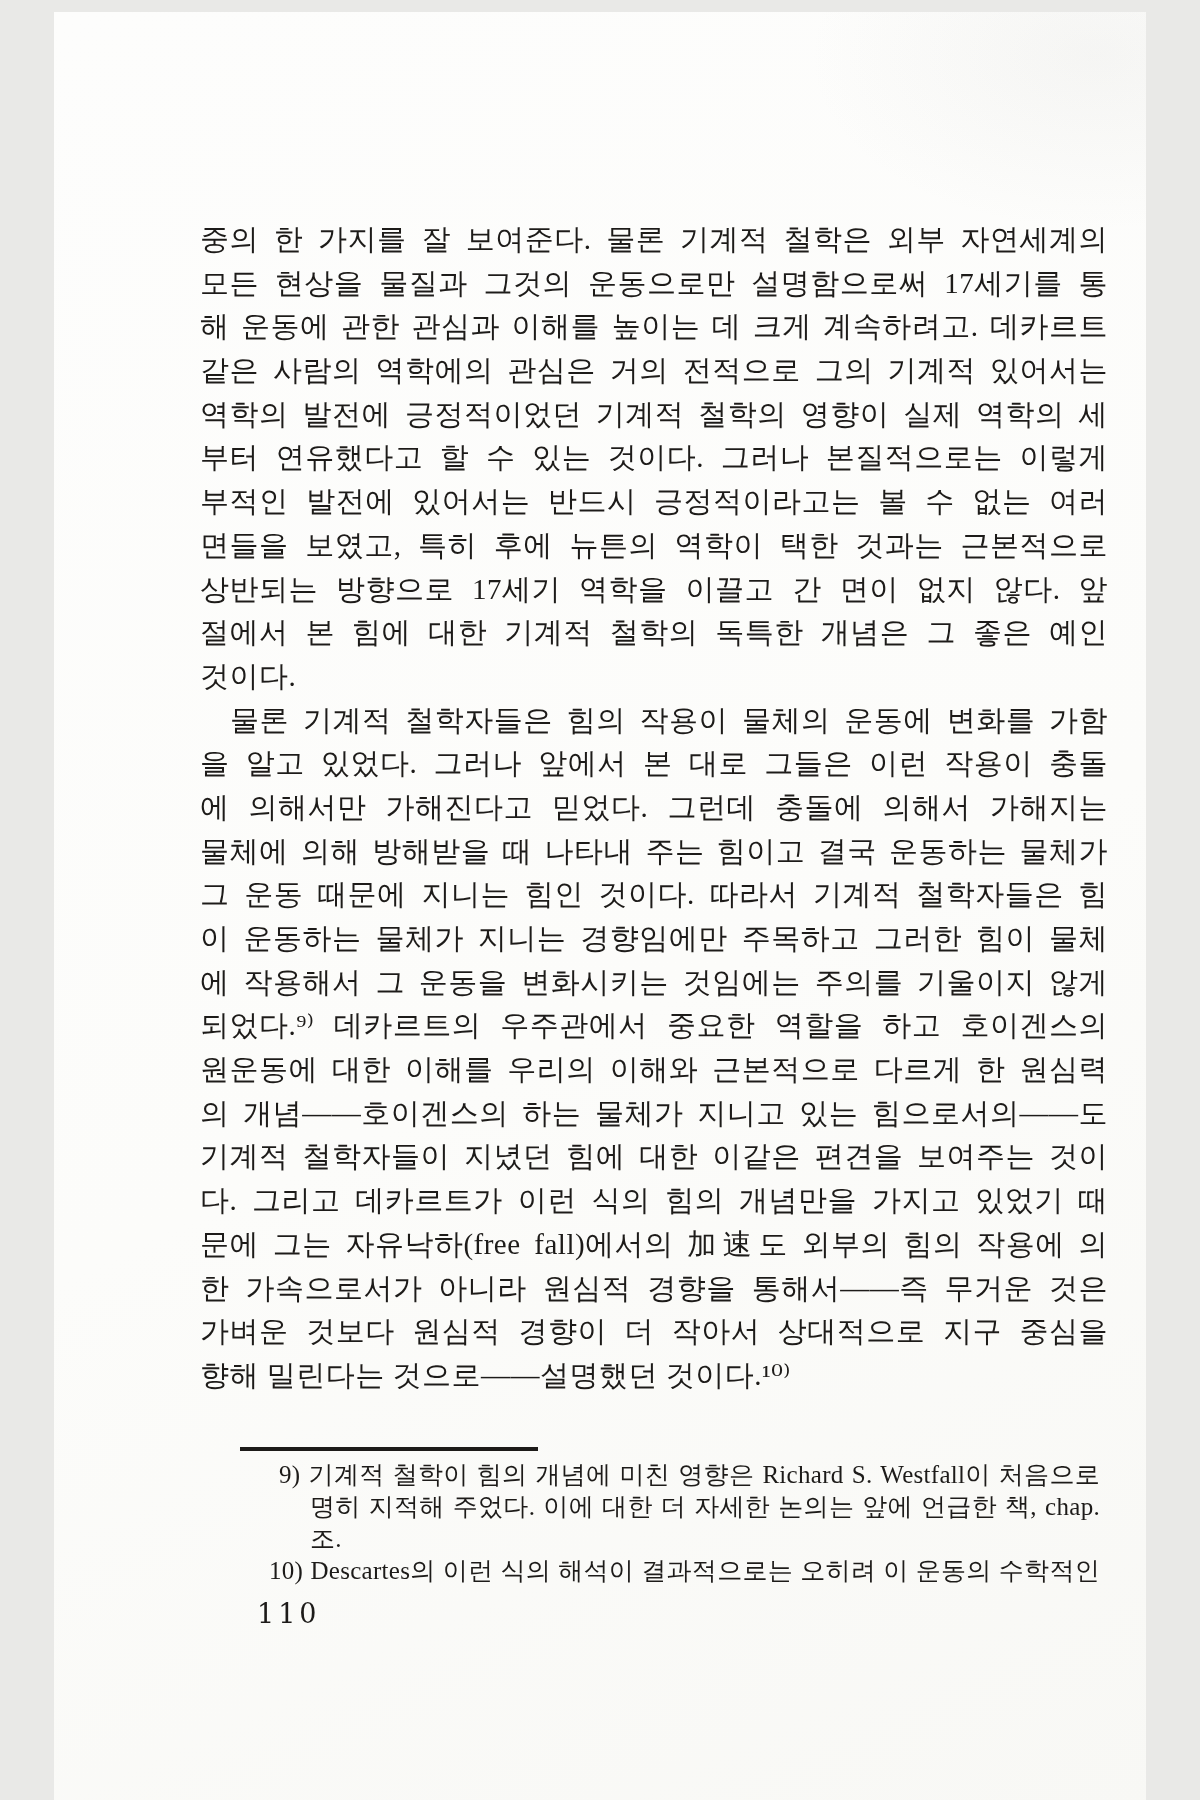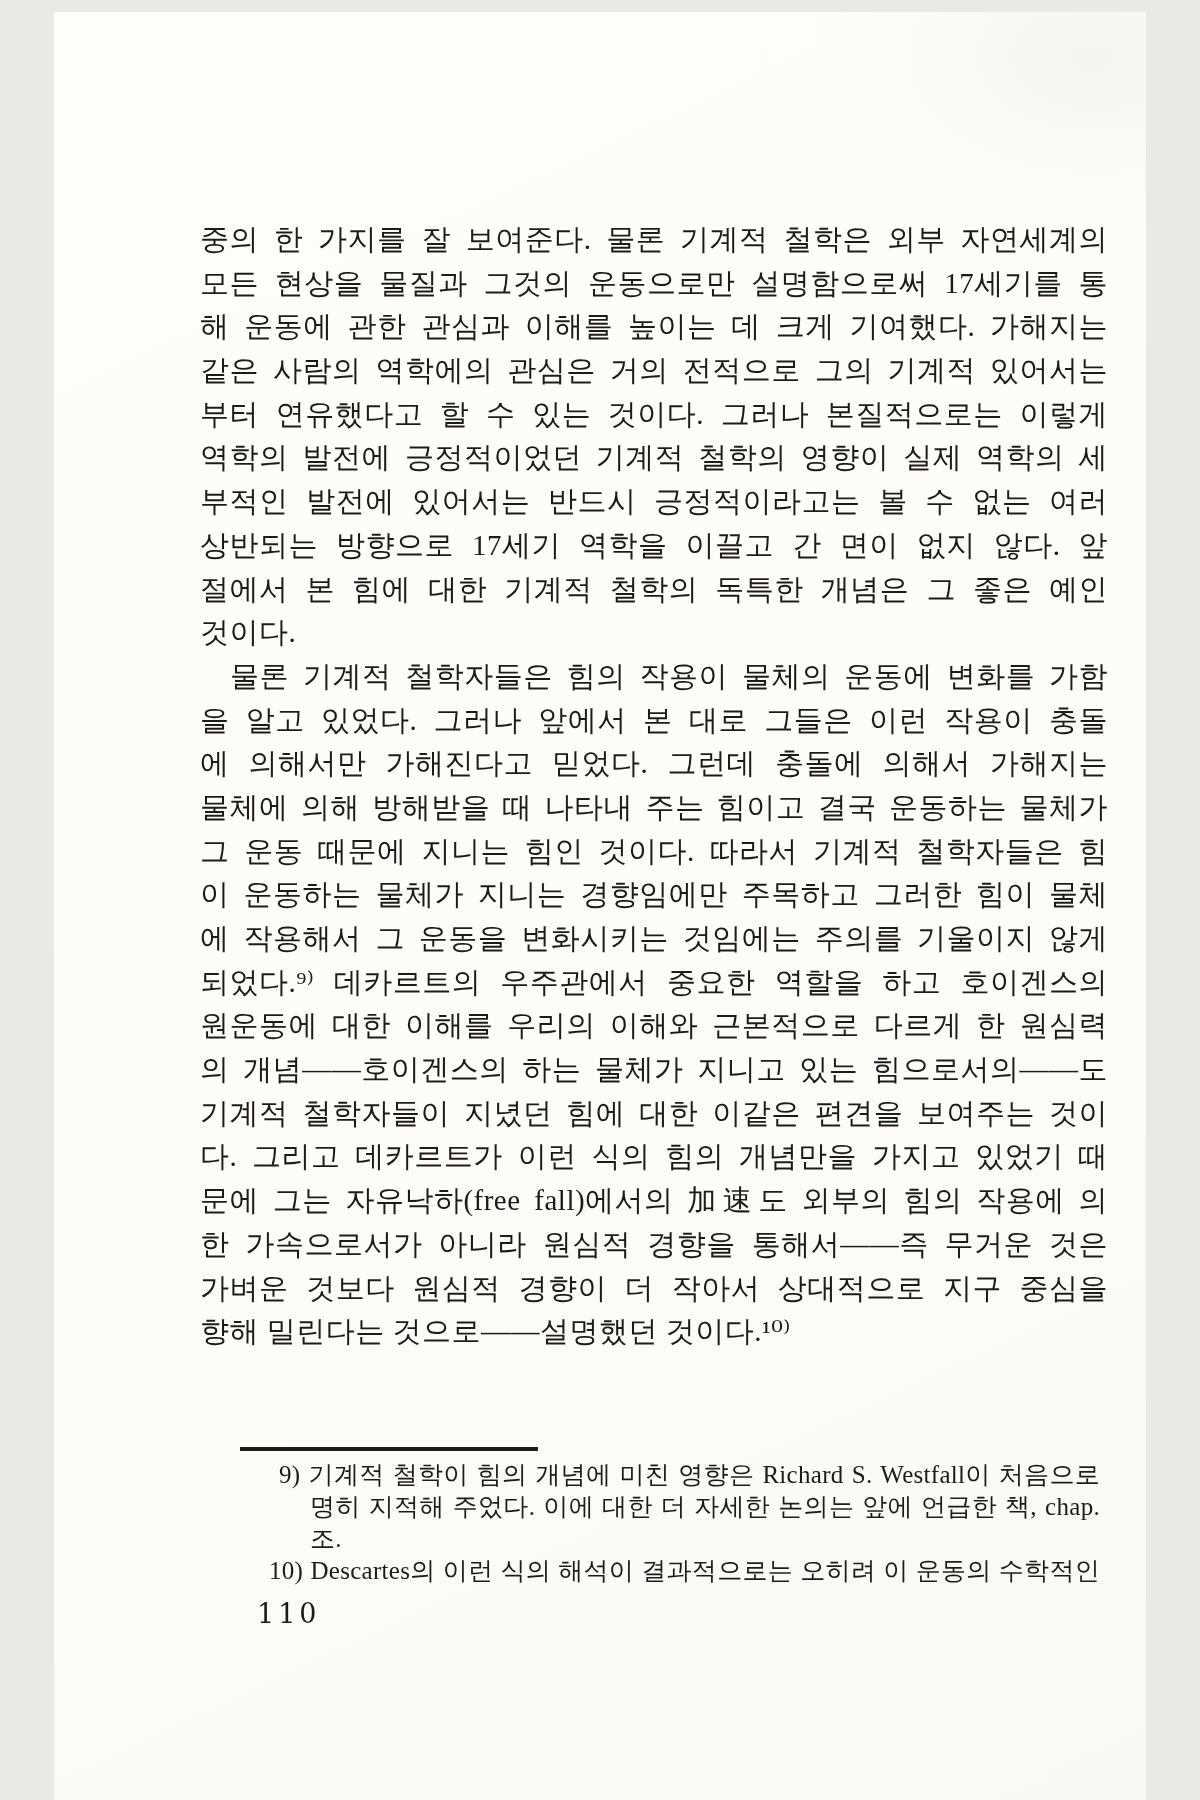--- a/index.html
+++ b/index.html
@@ -92,25 +92,26 @@
 </style>
 </head>
 <body>
 
 <div class="page">
   <div class="scan-shade"></div>
 
   <div class="body-text">
     <div class="line">중의 한 가지를 잘 보여준다. 물론 기계적 철학은 외부 자연세계의</div>
     <div class="line">모든 현상을 물질과 그것의 운동으로만 설명함으로써 17세기를 통</div>
-    <div class="line">해 운동에 관한 관심과 이해를 높이는 데 크게 기여했다. 가해지는</div>
+    <div class="line">해 운동에 관한 관심과 이해를 높이는 데 크게 계속하려고. 데카르트</div>
     <div class="line">같은 사람의 역학에의 관심은 거의 전적으로 그의 기계적 있어서는</div>
+    <div class="line">역학의 발전에 긍정적이었던 기계적 철학의 영향이 실제 역학의 세</div>
     <div class="line">부터 연유했다고 할 수 있는 것이다. 그러나 본질적으로는 이렇게</div>
-    <div class="line">역학의 발전에 긍정적이었던 기계적 철학의 영향이 실제 역학의 세</div>
     <div class="line">부적인 발전에 있어서는 반드시 긍정적이라고는 볼 수 없는 여러</div>
+    <div class="line">면들을 보였고, 특히 후에 뉴튼의 역학이 택한 것과는 근본적으로</div>
     <div class="line">상반되는 방향으로 17세기 역학을 이끌고 간 면이 없지 않다. 앞</div>
     <div class="line">절에서 본 힘에 대한 기계적 철학의 독특한 개념은 그 좋은 예인</div>
     <div class="line flush">것이다.</div>
     <div class="line indent">물론 기계적 철학자들은 힘의 작용이 물체의 운동에 변화를 가함</div>
     <div class="line">을 알고 있었다. 그러나 앞에서 본 대로 그들은 이런 작용이 충돌</div>
     <div class="line">에 의해서만 가해진다고 믿었다. 그런데 충돌에 의해서 가해지는</div>
     <div class="line">물체에 의해 방해받을 때 나타내 주는 힘이고 결국 운동하는 물체가</div>
     <div class="line">그 운동 때문에 지니는 힘인 것이다. 따라서 기계적 철학자들은 힘</div>
     <div class="line">이 운동하는 물체가 지니는 경향임에만 주목하고 그러한 힘이 물체</div>
     <div class="line">에 작용해서 그 운동을 변화시키는 것임에는 주의를 기울이지 않게</div>

